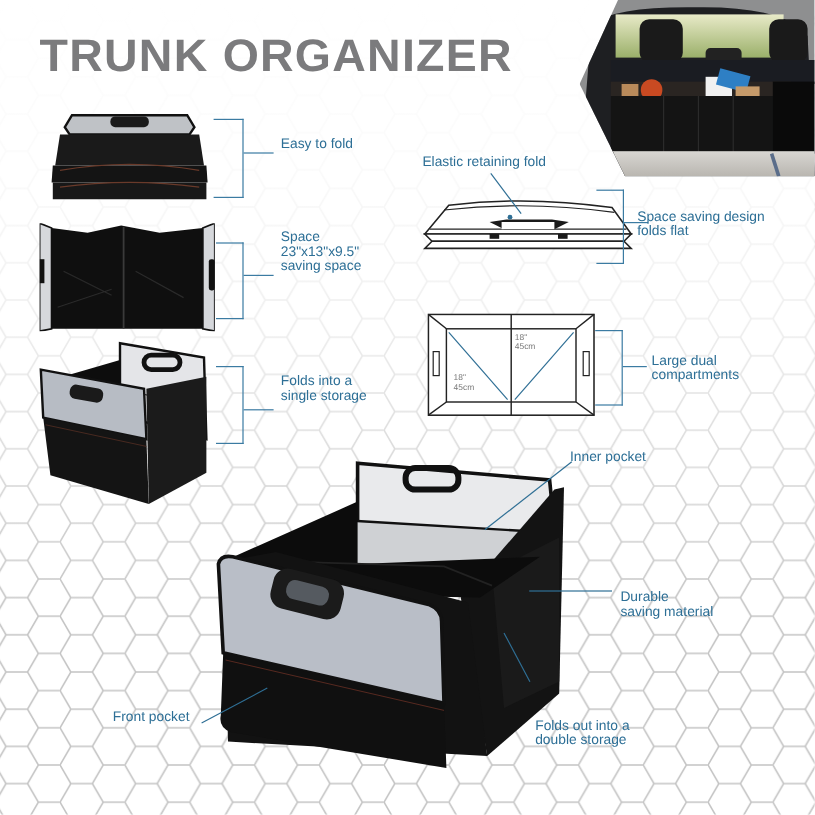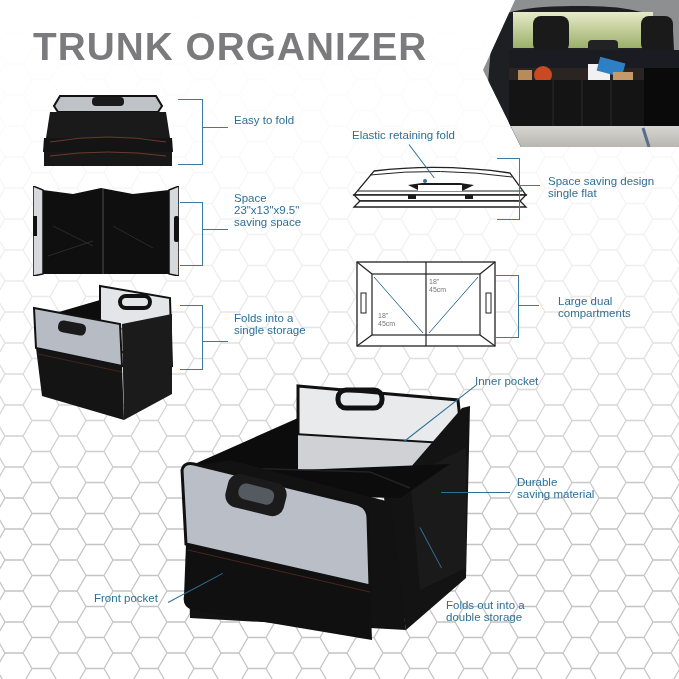--- a/index.html
+++ b/index.html
@@ -126,23 +126,23 @@
   <path d="M10,36 L170,36 L176,42 L4,42 Z" fill="#fff" stroke="#222" stroke-width="1.3"></path>
   <path d="M58,20 L72,18 L110,18 L124,20 L112,26 L70,26 Z" fill="#1a1a1a"></path>
   <rect x="68" y="20" width="44" height="6" fill="#fff"></rect>
   <rect x="58" y="30" width="8" height="4" fill="#1a1a1a"></rect>
   <rect x="115" y="30" width="8" height="4" fill="#1a1a1a"></rect>
 </svg>
 <div class="leader" style="left:409px;top:144px;width:42px;transform:rotate(53deg)"></div>
 <div class="dot" style="left:423px;top:179px"></div>
 <div class="bracket" style="left:497px;top:158px;width:22px;height:60px"></div>
 <div class="stub" style="left:520px;top:185px;width:20px"></div>
-<div class="label" style="left:548px;top:175px">
+<div class="label" style="left:531px;top:175px">
   <div>Space saving design</div>
-  <div>single flat</div>
+  <div>folds flat</div>
 </div>
 
 <svg class="abs" style="left:356px;top:261px;width:140px;height:86px" viewBox="0 0 140 86">
   <rect x="1" y="1" width="138" height="84" fill="#fff" stroke="#222" stroke-width="1.3"></rect>
   <rect x="16" y="13" width="108" height="61" fill="none" stroke="#222" stroke-width="1.2"></rect>
   <line x1="1" y1="1" x2="16" y2="13" stroke="#222" stroke-width="1.2"></line>
   <line x1="139" y1="1" x2="124" y2="13" stroke="#222" stroke-width="1.2"></line>
   <line x1="1" y1="85" x2="16" y2="74" stroke="#222" stroke-width="1.2"></line>
   <line x1="139" y1="85" x2="124" y2="74" stroke="#222" stroke-width="1.2"></line>
   <line x1="70" y1="1" x2="70" y2="85" stroke="#222" stroke-width="1.2"></line>
@@ -154,21 +154,21 @@
 <div class="dimtxt" style="left:378px;top:312px">
   <div>18"</div>
   <div>45cm</div>
 </div>
 <div class="dimtxt" style="left:429px;top:278px">
   <div>18"</div>
   <div>45cm</div>
 </div>
 <div class="bracket" style="left:496px;top:275px;width:22px;height:61px"></div>
 <div class="stub" style="left:519px;top:305px;width:20px"></div>
-<div class="label" style="left:558px;top:295px">
+<div class="label" style="left:543px;top:295px">
   <div>Large dual</div>
   <div>compartments</div>
 </div>
 
 <svg class="abs" style="left:170px;top:378px;width:302px;height:262px" viewBox="0 0 302 262">
 
   <path d="M128,8 L288,22 L294,82 L128,92 Z" fill="#e9eaec" stroke="#111" stroke-width="3"></path>
   <rect x="168" y="12" width="44" height="18" rx="8" fill="none" stroke="#111" stroke-width="5"></rect>
   <path d="M124,56 L292,66 L292,96 L124,100 Z" fill="#cfd1d4"></path>
   <line x1="124" y1="56" x2="292" y2="66" stroke="#111" stroke-width="2"></line>
@@ -185,21 +185,21 @@
   <rect x="56" y="100" width="60" height="34" rx="12" fill="#1b1b1b" transform="rotate(14 86 117)"></rect>
   <rect x="68" y="108" width="36" height="16" rx="7" fill="#555a60" transform="rotate(14 86 117)"></rect>
 
   <path d="M16,166 L200,208 L202,262 L22,232 Q12,228 14,218 Z" fill="#101010"></path>
   <path d="M18,172 L200,214" stroke="#5a2a20" stroke-width="0.8"></path>
 </svg>
 
 <div class="label" style="left:475px;top:375px">Inner pocket</div>
 <div class="leader" style="left:404px;top:441px;width:92px;transform:rotate(-38deg)"></div>
 
-<div class="label" style="left:517px;top:476px">
+<div class="label" style="left:517px;top:492px">
   <div>Durable</div>
   <div>saving material</div>
 </div>
 <div class="leader" style="left:441px;top:492px;width:69px"></div>
 
 <div class="label" style="left:446px;top:599px">
   <div>Folds out into a</div>
   <div>double storage</div>
 </div>
 <div class="leader" style="left:420px;top:527px;width:46px;transform:rotate(62deg)"></div>

